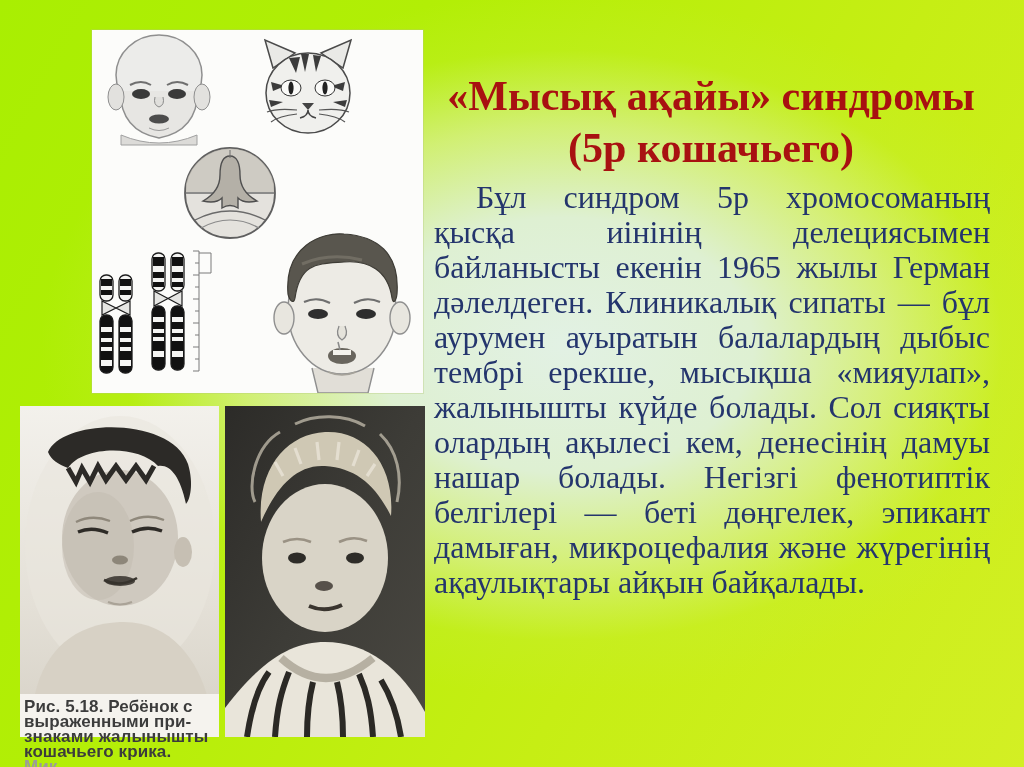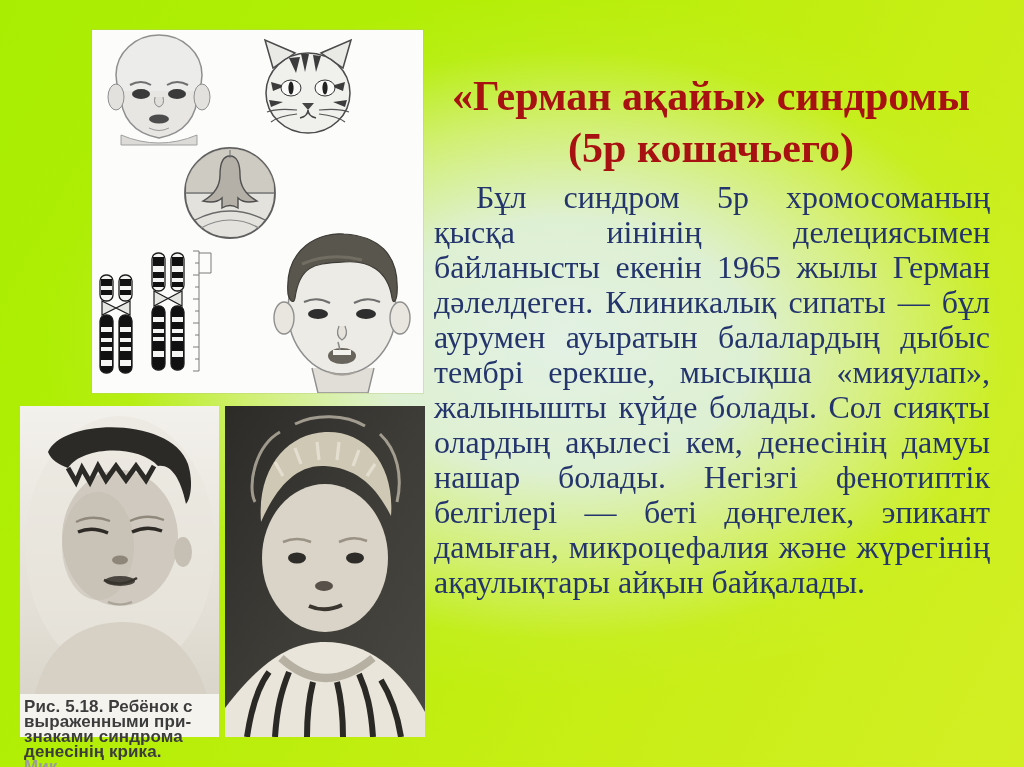--- a/index.html
+++ b/index.html
@@ -171,21 +171,21 @@
         <path d="M 89,96 Q 85,106 92,110 Q 99,106 95,96" fill="#e5e3db" stroke="#8a8a8a" stroke-width="1.3"></path>
         <ellipse cx="92" cy="126" rx="14" ry="8" fill="#69655d"></ellipse>
         <rect x="83" y="120" width="18" height="5" fill="#f4f2ec"></rect>
         <path d="M 88,112 L 90,120" stroke="#8a8a8a" stroke-width="1.5"></path>
         <path d="M 78,142 Q 92,148 106,142" fill="none" stroke="#a5a29a" stroke-width="1.5"></path>
       </g>
     </svg>
   </div>
 
   <div class="title">
-    <div>«Герман ақайы» синдромы</div>
+    <div>«Мысық ақайы» синдромы</div>
     <div>(5р кошачьего)</div>
   </div>
 
   <div class="bodytext">Бұл синдром 5р хромосоманың қысқа иінінің делециясымен байланысты екенін 1965 жылы Герман дәлелдеген. Клиникалық сипаты — бұл аурумен ауыратын балалардың дыбыс тембрі ерекше, мысықша «мияулап», жалынышты күйде болады. Сол сияқты олардың ақылесі кем, денесінің дамуы нашар болады. Негізгі фенотиптік белгілері — беті дөңгелек, эпикант дамыған, микроцефалия және жүрегінің ақаулықтары айқын байқалады.</div>
 
   <div class="photofig">
     <div class="photo-left">
       <svg width="199" height="331" viewBox="0 0 199 331">
         <defs>
           <linearGradient id="pg1" x1="0" y1="0" x2="0" y2="1">
@@ -206,21 +206,21 @@
         <path d="M 112,126 Q 127,119 142,125" fill="none" stroke="#2e2b27" stroke-width="3.4"></path>
         <path d="M 56,116 Q 72,108 90,115 M 110,115 Q 127,107 144,114" fill="none" stroke="#8f887b" stroke-width="2.4"></path>
         <ellipse cx="100" cy="154" rx="8" ry="4.5" fill="#8d8679"></ellipse>
         <ellipse cx="100" cy="175" rx="15" ry="5" fill="#4b4640"></ellipse>
         <path d="M 84,174 Q 100,182 117,172" fill="none" stroke="#37332d" stroke-width="2.6"></path>
         <path d="M 88,196 Q 100,201 112,196" fill="none" stroke="#aaa397" stroke-width="2"></path>
         <rect x="0" y="288" width="199" height="43" fill="#f5f3ee"></rect>
       </svg>
       <div class="caption">
         <span>Рис. 5.18. Ребёнок с выраженными при-</span><br>
-        <span>знаками синдрома денесінің крика.</span><span class="tail"> Мик-</span>
+        <span>знаками жалынышты кошачьего крика.</span><span class="tail"> Мик-</span>
       </div>
     </div>
     <div class="photo-right">
       <svg width="200" height="331" viewBox="0 0 200 331">
         <defs>
           <linearGradient id="pg2" x1="0" y1="0" x2="1" y2="1">
             <stop offset="0" stop-color="#2c2b28"></stop>
               <stop offset=".5" stop-color="#3d3c37"></stop>
               <stop offset="1" stop-color="#4a4842"></stop>
           </linearGradient>

